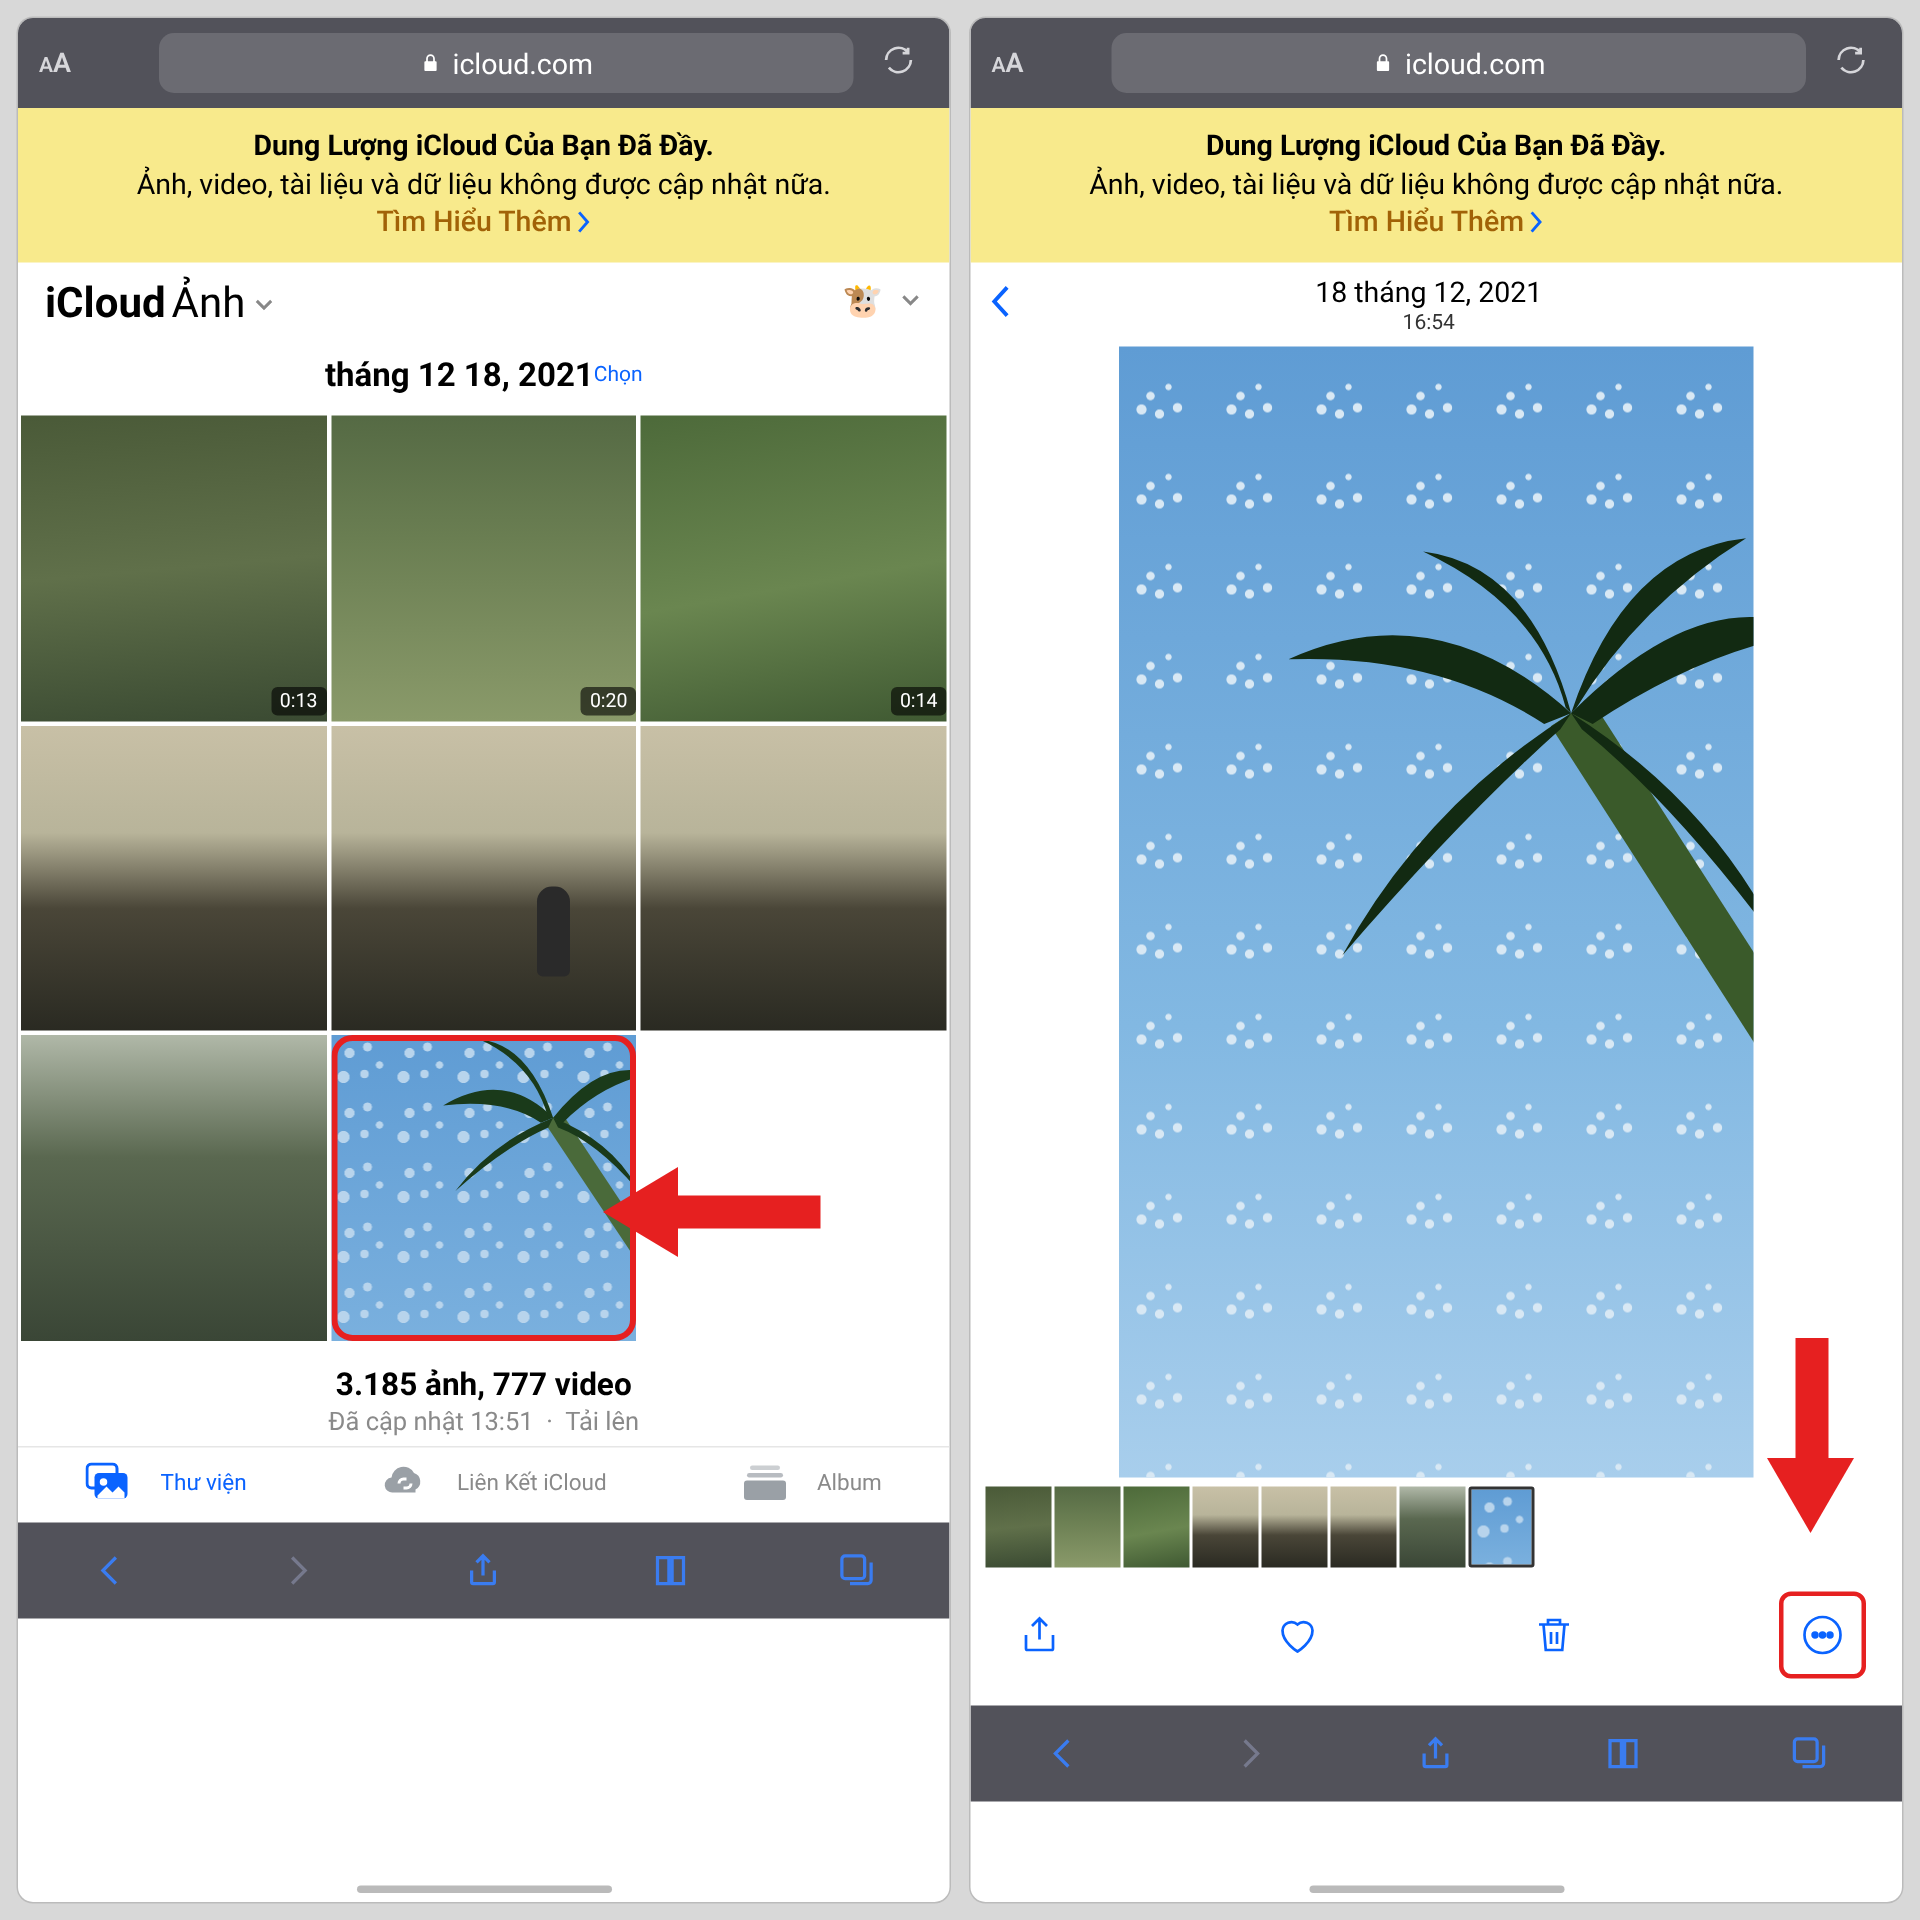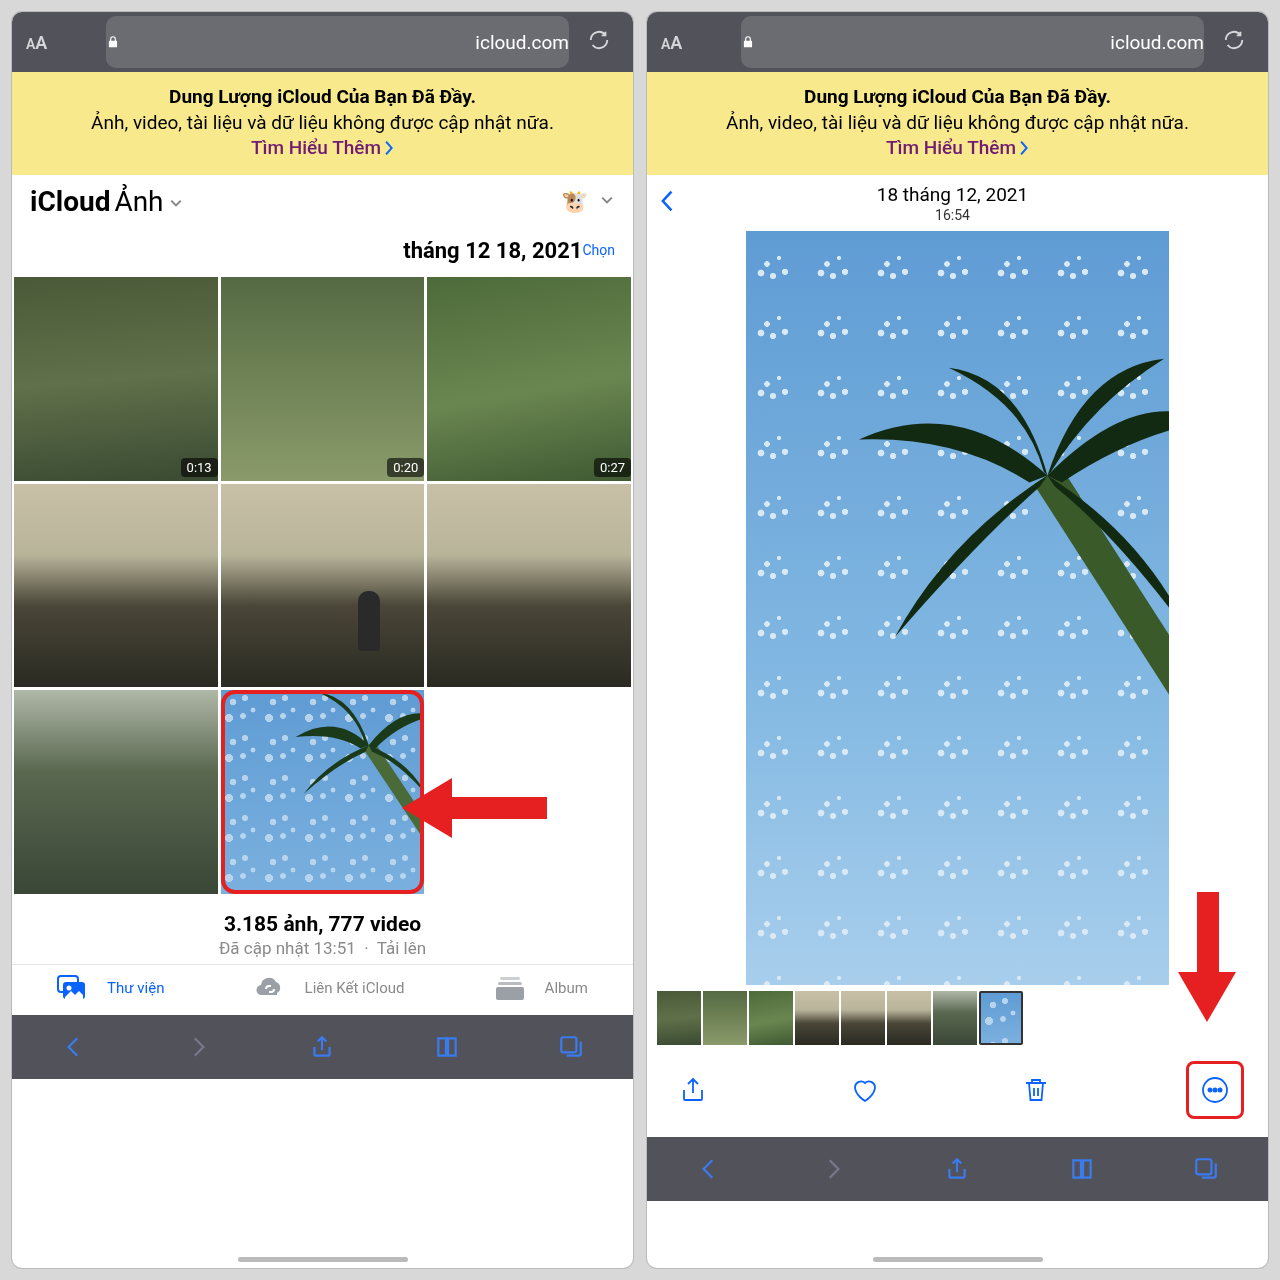--- a/index.html
+++ b/index.html
@@ -36,58 +36,58 @@
     color: #d6d6da;
     font-weight: 600;
     font-size: 18px;
     display:flex;align-items:baseline;
   }
   .url-aa .small{font-size:14px}
   .url-pill {
     flex: 1;
     background: #6b6b72;
     border-radius: 10px;
-    height: 52px;
+    height: 40px;
     display: flex;
     align-items: center;
-    justify-content: space-between;
+    justify-content: center;
     color: #fff;
     font-size: 19px;
     gap:8px;
   }
   .url-reload {
     width: 40px; text-align:center; color:#d6d6da;
   }
   .lock { width:14px;height:14px;fill:#fff;display:inline-block }
   .reload-icon svg{width:22px;height:22px;stroke:#d6d6da;fill:none;stroke-width:2}
   
   .banner {
     background: #f8ea8c;
     padding: 12px 20px 14px;
     text-align: center;
     font-size: 19px;
     line-height: 1.35;
   }
   .banner .title { font-weight: 700; }
-  .banner .link { color: #701a75; font-weight:500; display:inline-flex;align-items:center;gap:2px }
+  .banner .link { color: #a16207; font-weight:500; display:inline-flex;align-items:center;gap:2px }
   .banner .link svg{width:11px;height:16px;stroke:#0a63ff;fill:none;stroke-width:2.4}
   
   .app-header {
     display:flex;align-items:center;justify-content:space-between;
     padding: 10px 18px;
     font-size: 28px;
   }
   .app-header .title{font-weight:400;display:flex;align-items:center;gap:4px}
   .app-header .title b{font-weight:700}
   .app-header .right{display:flex;align-items:center;gap:10px;color:#888;font-size:20px}
   .chev-down svg{width:16px;height:16px;stroke:#888;fill:none;stroke-width:2.5}
   .cow{font-size:22px}
   
   .date-row{
-    display:flex;justify-content:flex-end;align-items:center;
+    display:flex;justify-content:center;align-items:center;
     padding: 10px 18px 14px;
   }
   .date-row .date{font-size:22px;font-weight:700}
   .date-row .chon{color:#0a63ff;font-size:14px}
   
   .grid{
     display:grid;grid-template-columns:repeat(3,1fr);gap:3px;
     padding:0 2px;
   }
   .thumb{
@@ -231,21 +231,21 @@
   </div>
 
   <div class="grid">
     <div class="thumb th-grass">
         <span class="badge">0:13</span>
       </div>
     <div class="thumb th-canal">
         <span class="badge">0:20</span>
       </div>
     <div class="thumb th-green">
-        <span class="badge">0:27</span>
+        <span class="badge">0:14</span>
       </div>
     <div class="thumb th-sunset"></div>
     <div class="thumb th-sunset th-sunset-person"></div>
     <div class="thumb th-sunset"></div>
     <div class="thumb th-lake"></div>
     <div class="thumb th-sky">
       <div class="palm">
         <svg viewBox="0 0 100 100">
             <g fill="#1a3a1a">
               <path d="M100 100 L60 40" stroke="#4a6a3a" stroke-width="8"></path>

